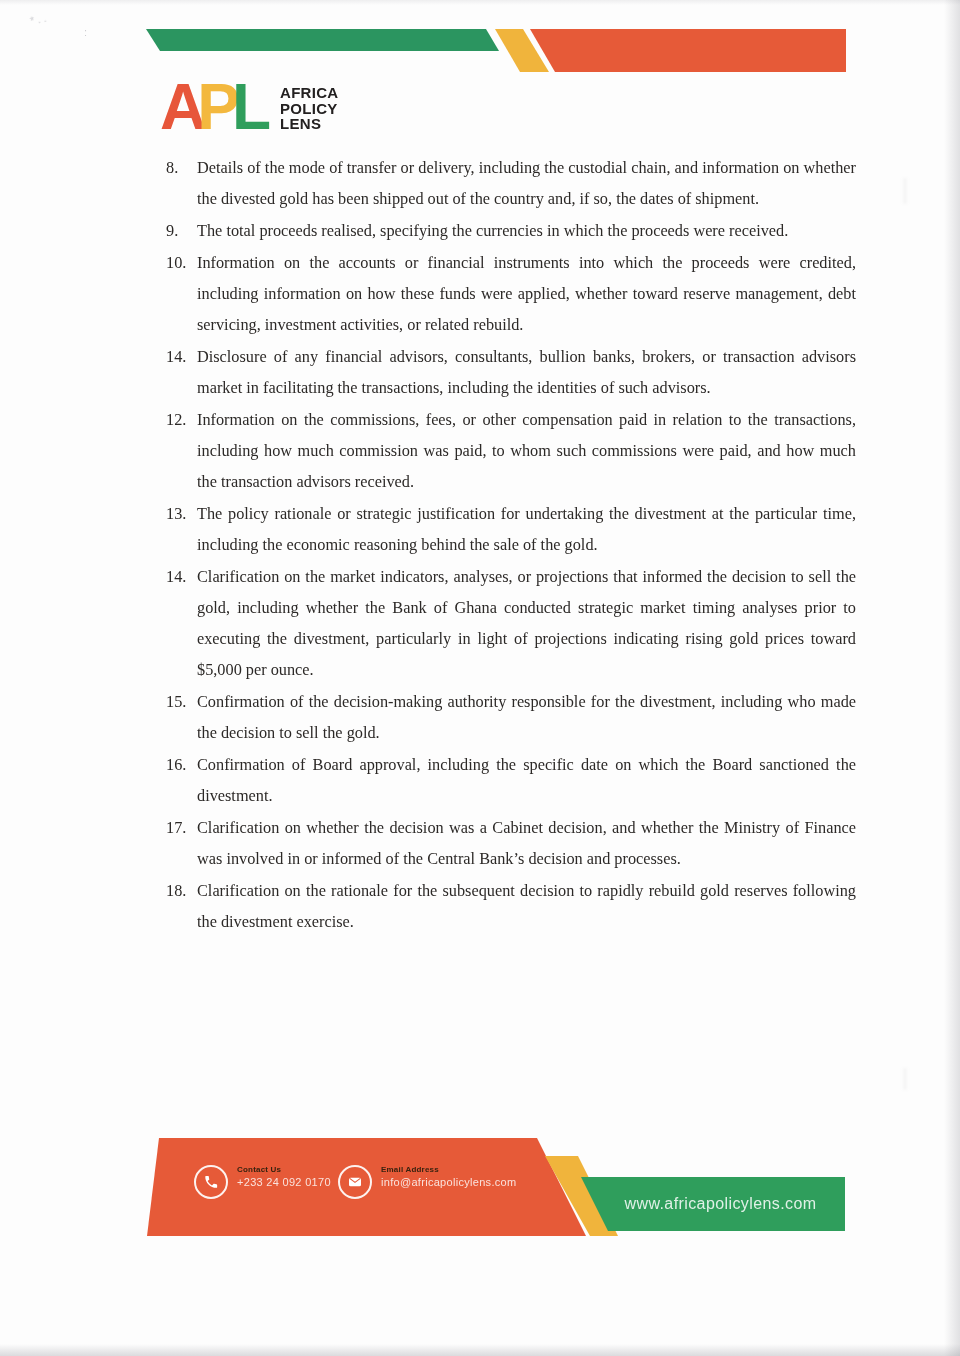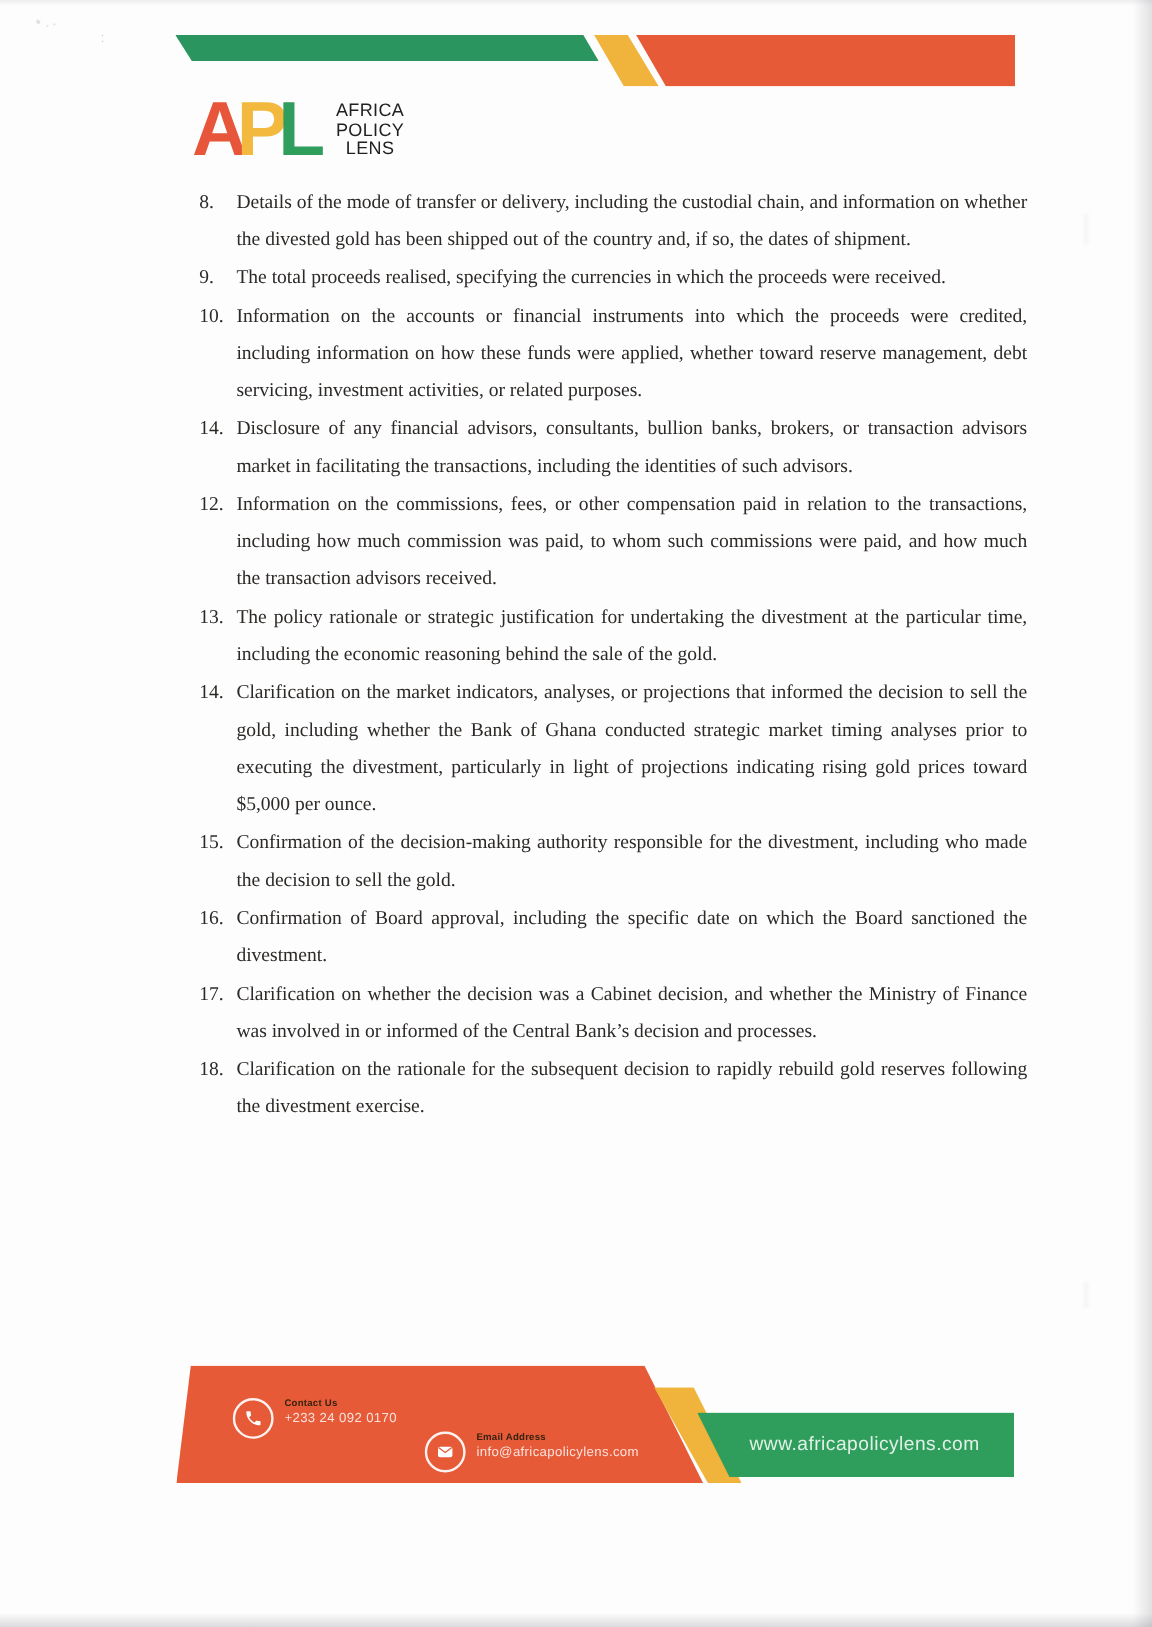--- a/index.html
+++ b/index.html
@@ -36,41 +36,41 @@
   .h-red{position:absolute;left:380px;top:0;width:320px;height:43px;background:#e65a38;
     clip-path:polygon(4px 0,100% 0,100% 100%,29px 100%);}
   
   .logo{position:absolute;left:160px;top:78px;display:flex;align-items:flex-start;}
   .logo-letters{display:flex;font-weight:800;font-size:64px;line-height:58px;
     font-family:"Liberation Sans",sans-serif;}
   .logo-letters span{display:block;}
   .l-a{color:#e7563a;}
   .l-p{color:#f3b83e;margin-left:-9px;}
   .l-l{color:#2f9e5c;margin-left:-8px;}
-  .logo-name{margin-left:9px;margin-top:7px;font-weight:400;font-size:15px;line-height:15.5px;
-    color:#232020;letter-spacing:.3px;text-align:center;}
+  .logo-name{margin-left:9px;margin-top:7px;font-weight:700;font-size:15px;line-height:15.5px;
+    color:#232020;letter-spacing:.3px;}
   
   .req-list{position:absolute;left:166px;top:152px;width:690px;margin:0;padding:0;list-style:none;
     font-family:"Liberation Serif", serif;font-size:16.3px;line-height:31px;color:#2c2927;}
   .req-item{display:flex;margin:0 0 1px 0;}
   .req-item .num{flex:0 0 31px;width:31px;}
   .req-item .txt{flex:1;text-align:justify;font-family:Liberation Serif, serif;}
   
   .footer{position:absolute;left:146px;top:1138px;width:700px;height:98px;}
   .f-red{position:absolute;inset:0;background:#e65a38;
     clip-path:polygon(13px 0,391px 0,440px 100%,1px 100%);}
   .f-yellow{position:absolute;left:395px;top:18px;width:80px;height:80px;background:#f0b43c;
     clip-path:polygon(4px 0,37px 0,77px 100%,49px 100%);}
   .f-green{position:absolute;left:432px;top:39px;width:267px;height:54px;background:#2f9e5c;
     clip-path:polygon(3px 0,100% 0,100% 100%,30px 100%);
     display:flex;align-items:center;justify-content:center;}
   .website{color:rgba(255,255,255,.85);font-size:16px;letter-spacing:.4px;margin-left:18px;}
   .f-contact{position:absolute;display:flex;align-items:flex-start;}
   .f-contact.phone{left:48px;top:27px;}
-  .f-contact.email{left:208px;top:27px;margin-top:28px;}
+  .f-contact.email{left:192px;top:27px;}
   .f-circle{width:30px;height:30px;border:2px solid rgba(255,255,255,.92);border-radius:50%;
     display:flex;align-items:center;justify-content:center;flex:0 0 auto;}
   .f-circle svg{width:16px;height:16px;display:block;}
   .f-textcol{margin-left:9px;}
   .f-label{font-size:8px;font-weight:700;color:#38220f;letter-spacing:.2px;}
   .f-value{font-size:11px;color:rgba(255,255,255,.82);margin-top:2px;letter-spacing:.3px;}
 </style>
 </head>
 <body>
 
@@ -104,21 +104,21 @@
     <li class="req-item">
       <div class="num">8.</div>
       <div class="txt">Details of the mode of transfer or delivery, including the custodial chain, and information on whether the divested gold has been shipped out of the country and, if so, the dates of shipment.</div>
     </li>
     <li class="req-item">
       <div class="num">9.</div>
       <div class="txt">The total proceeds realised, specifying the currencies in which the proceeds were received.</div>
     </li>
     <li class="req-item">
       <div class="num">10.</div>
-      <div class="txt">Information on the accounts or financial instruments into which the proceeds were credited, including information on how these funds were applied, whether toward reserve management, debt servicing, investment activities, or related purposes.</div>
+      <div class="txt">Information on the accounts or financial instruments into which the proceeds were credited, including information on how these funds were applied, whether toward reserve management, debt servicing, investment activities, or related rebuild.</div>
     </li>
     <li class="req-item">
       <div class="num">14.</div>
       <div class="txt">Disclosure of any financial advisors, consultants, bullion banks, brokers, or transaction advisors market in facilitating the transactions, including the identities of such advisors.</div>
     </li>
     <li class="req-item">
       <div class="num">12.</div>
       <div class="txt">Information on the commissions, fees, or other compensation paid in relation to the transactions, including how much commission was paid, to whom such commissions were paid, and how much the transaction advisors received.</div>
     </li>
     <li class="req-item">

